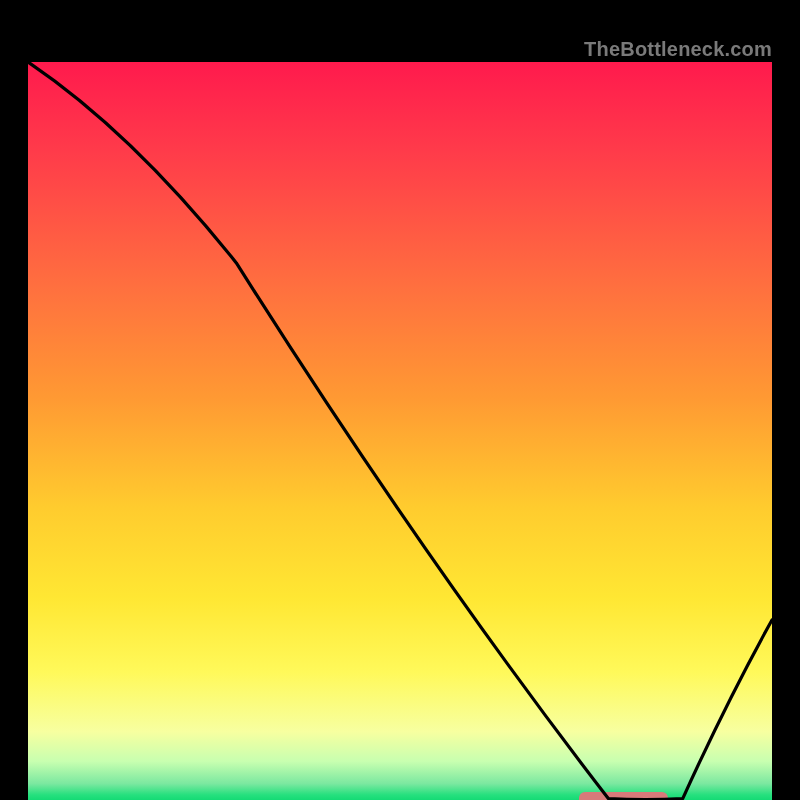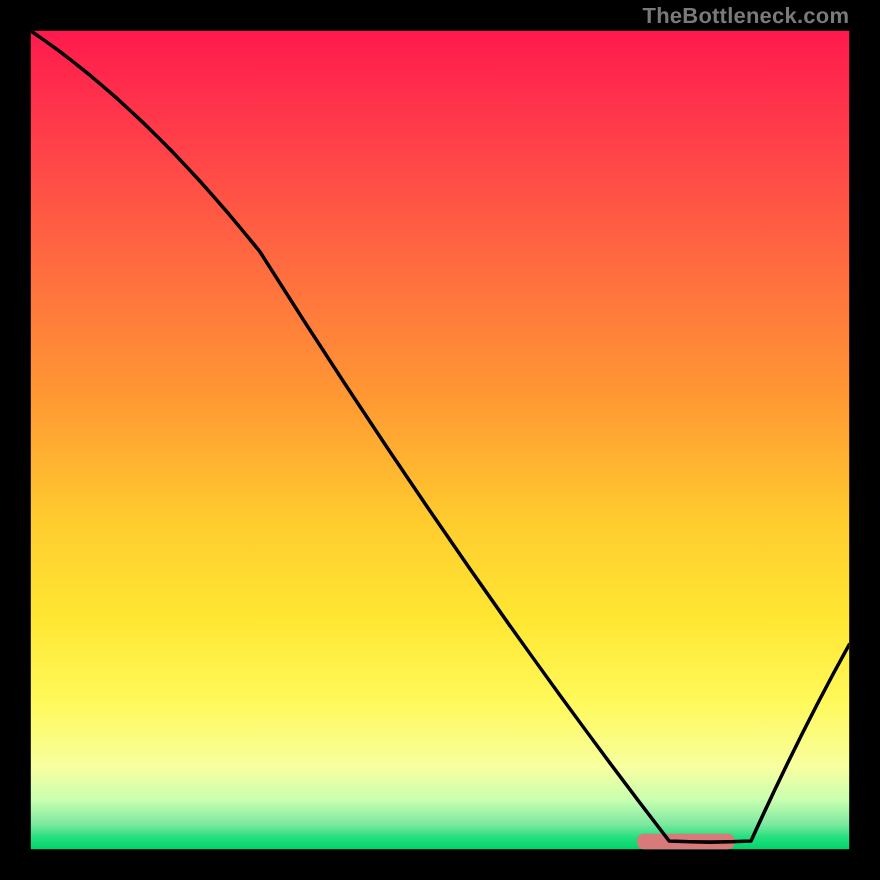--- a/index.html
+++ b/index.html
@@ -8,20 +8,21 @@
     width: 800px;
     height: 800px;
     background: #000;
     overflow: hidden;
   }
   .frame {
     position: relative;
     width: 800px;
     height: 604px;
     background: #000;
+    margin-top: 34px;
   }
   .plot-area {
     position: absolute;
     left: 28px;
     top: 28px;
     width: 744px;
     height: 744px;
     background: linear-gradient(
       to bottom,
       #ff1a4d 0%,

